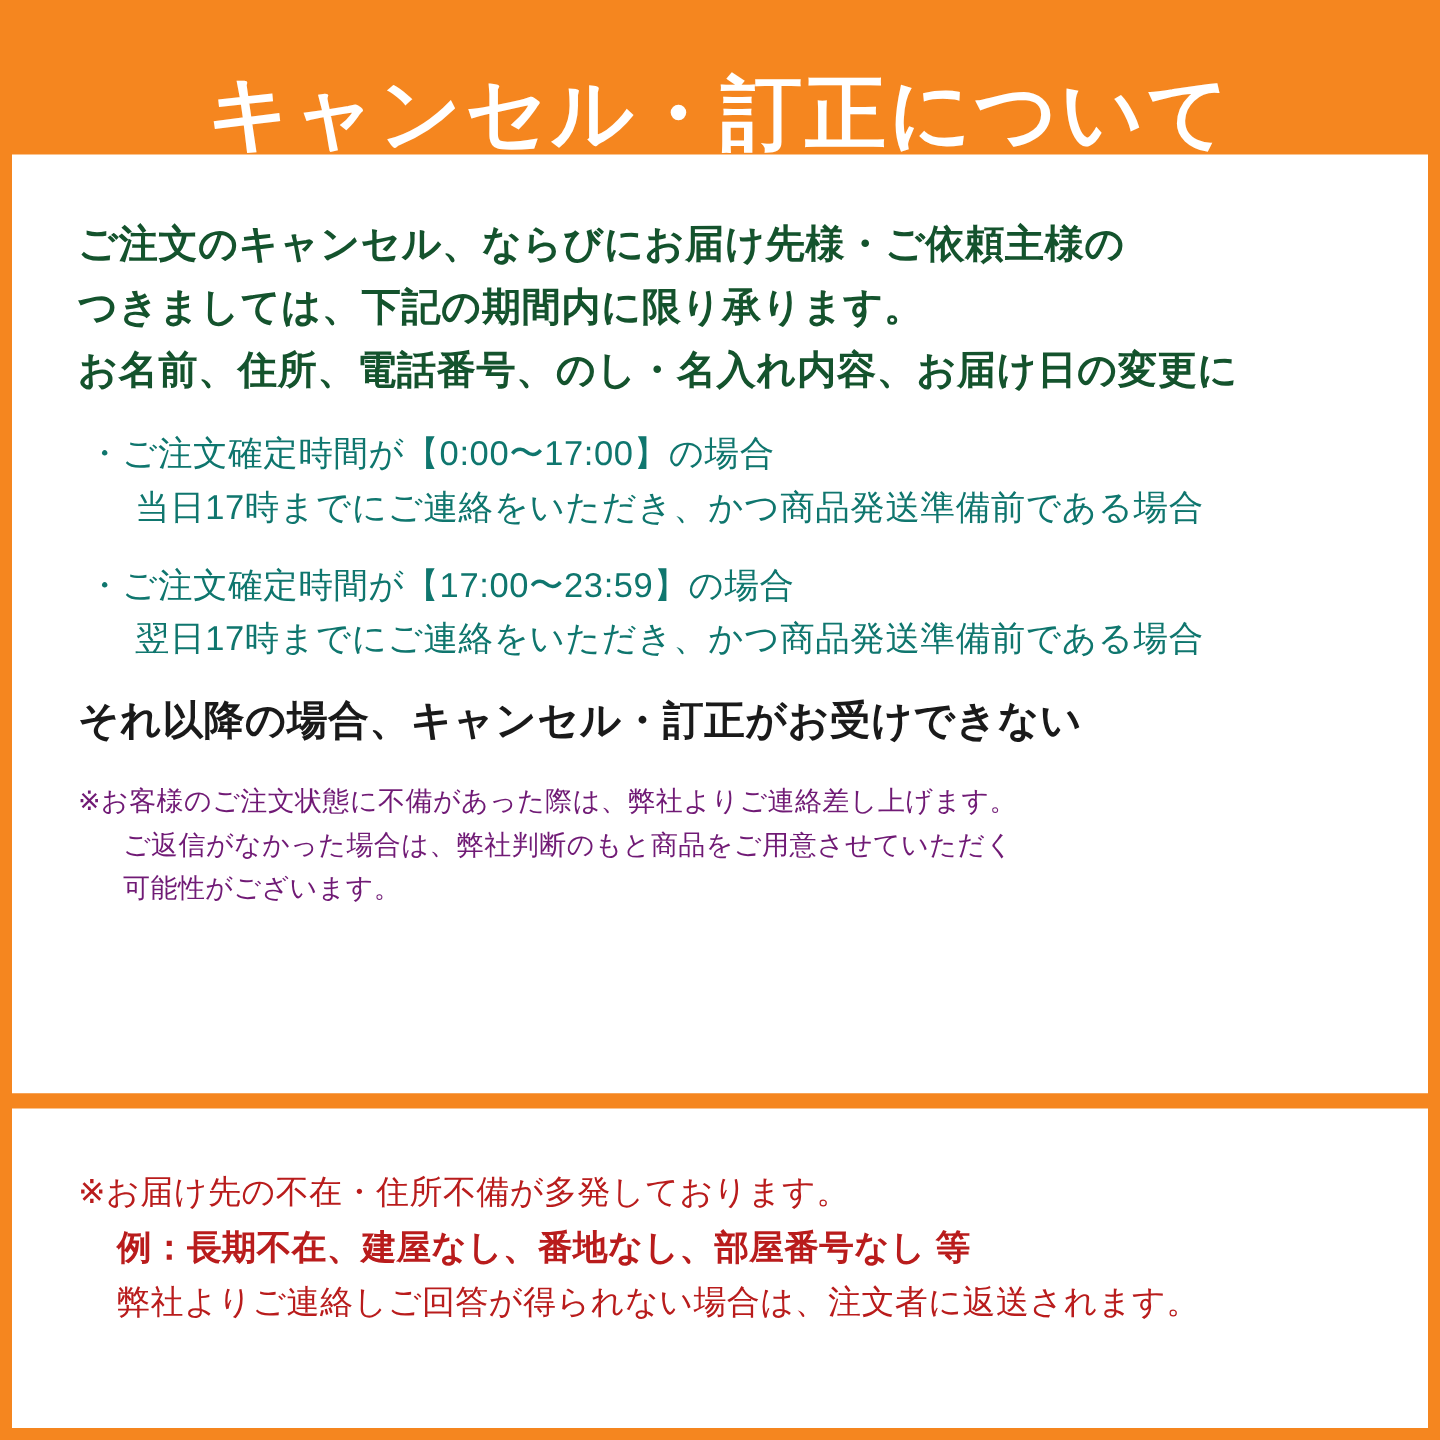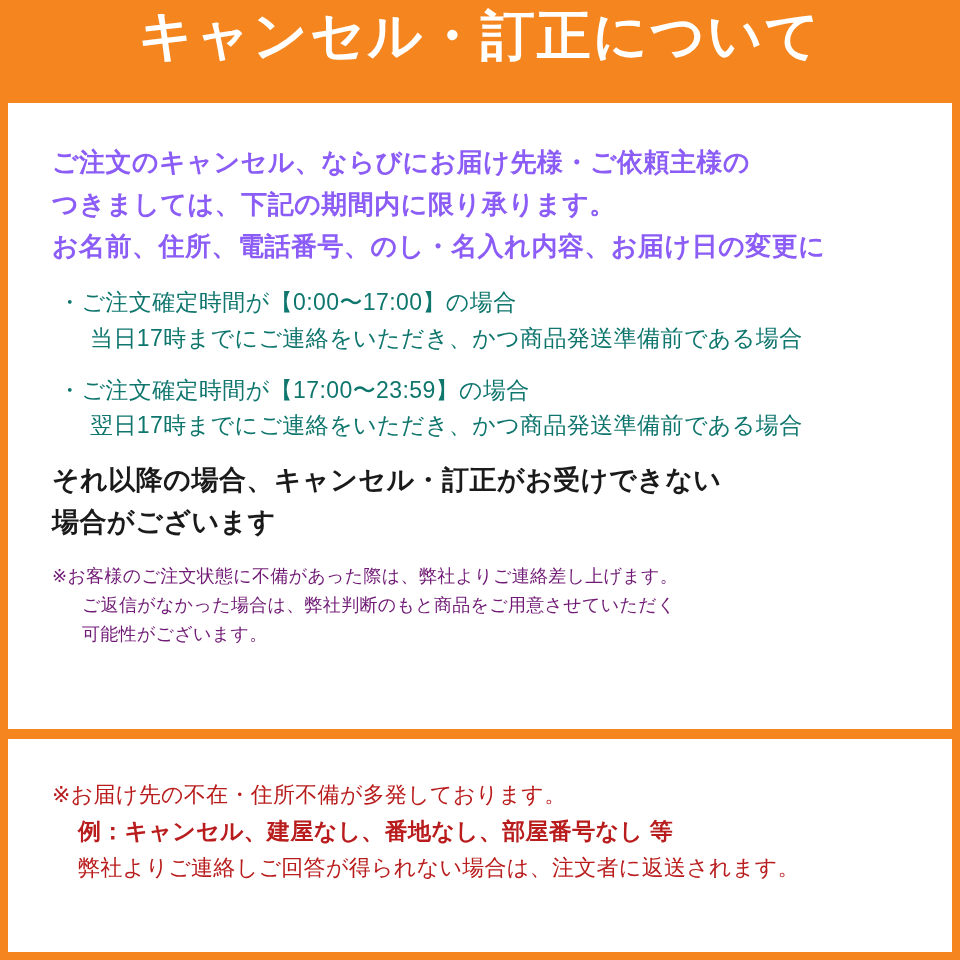--- a/index.html
+++ b/index.html
@@ -20,21 +20,21 @@
     background: #f5861f;
     box-sizing: border-box;
     padding: 8px;
     display: flex;
     flex-direction: column;
   }
   .header {
     height: 95px;
     min-height: 95px;
     display: flex;
-    align-items: flex-start;
+    align-items: flex-end;
     justify-content: center;
     background: #f5861f;
   }
   .header-title {
     color: #ffffff;
     font-size: 54px;
     font-weight: bold;
     letter-spacing: 2px;
     line-height: 1;
     white-space: nowrap;
@@ -52,21 +52,21 @@
     height: 10px;
     background: #f5861f;
   }
   .panel-footer {
     flex: 1 1 auto;
     padding: 38px 44px 10px 44px;
   }
   .lead {
     font-size: 26px;
     font-weight: bold;
-    color: #8b5cf6;
+    color: #14532d;
     line-height: 1.62;
     letter-spacing: 0.5px;
     margin: 0 0 18px 0;
   }
   .lead div { white-space: nowrap; }
 
   .bullet-block {
     margin: 0 0 16px 0;
   }
   .bullet-line {
@@ -144,32 +144,31 @@
       <div class="bullet-line second">当日17時までにご連絡をいただき、かつ商品発送準備前である場合</div>
     </div>
 
     <div class="bullet-block">
       <div class="bullet-line first">・ご注文確定時間が【17:00〜23:59】の場合</div>
       <div class="bullet-line second">翌日17時までにご連絡をいただき、かつ商品発送準備前である場合</div>
     </div>
 
     <div class="strong-block">
       <div class="strong-line">それ以降の場合、キャンセル・訂正がお受けできない</div>
-      <div class="strong-line">場合がございます</div>
     </div>
 
     <div class="note-block">
       <div class="note-line">※お客様のご注文状態に不備があった際は、弊社よりご連絡差し上げます。</div>
       <div class="note-line indent">ご返信がなかった場合は、弊社判断のもと商品をご用意させていただく</div>
       <div class="note-line indent">可能性がございます。</div>
     </div>
 
   </div>
 
   <div class="spacer"></div>
 
   <div class="panel panel-footer">
     <div class="footer-line">※お届け先の不在・住所不備が多発しております。</div>
-    <div class="footer-line bold">例：キャンセル、建屋なし、番地なし、部屋番号なし 等</div>
+    <div class="footer-line bold">例：長期不在、建屋なし、番地なし、部屋番号なし 等</div>
     <div class="footer-line indent">弊社よりご連絡しご回答が得られない場合は、注文者に返送されます。</div>
   </div>
 
 </div>
 
 </body></html>

